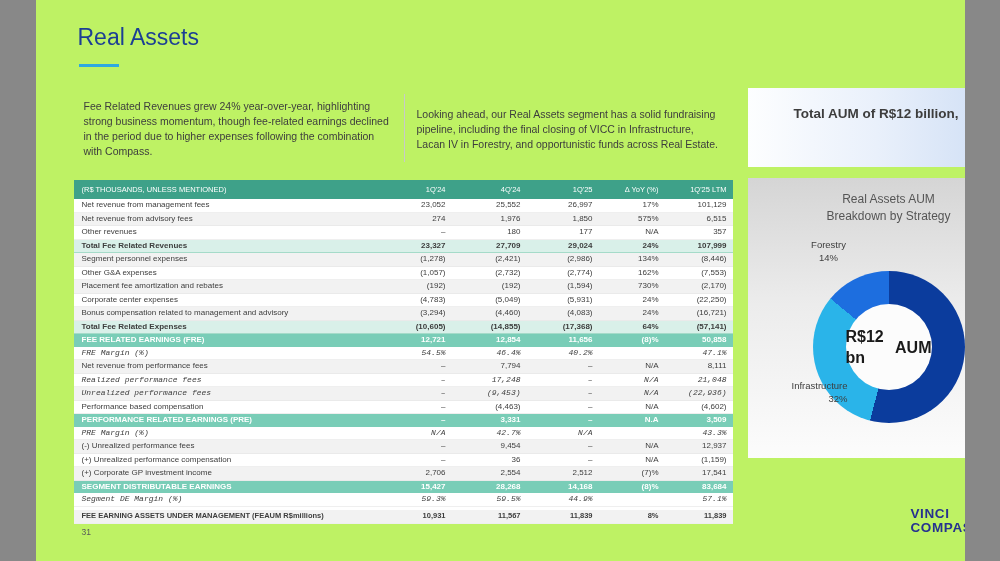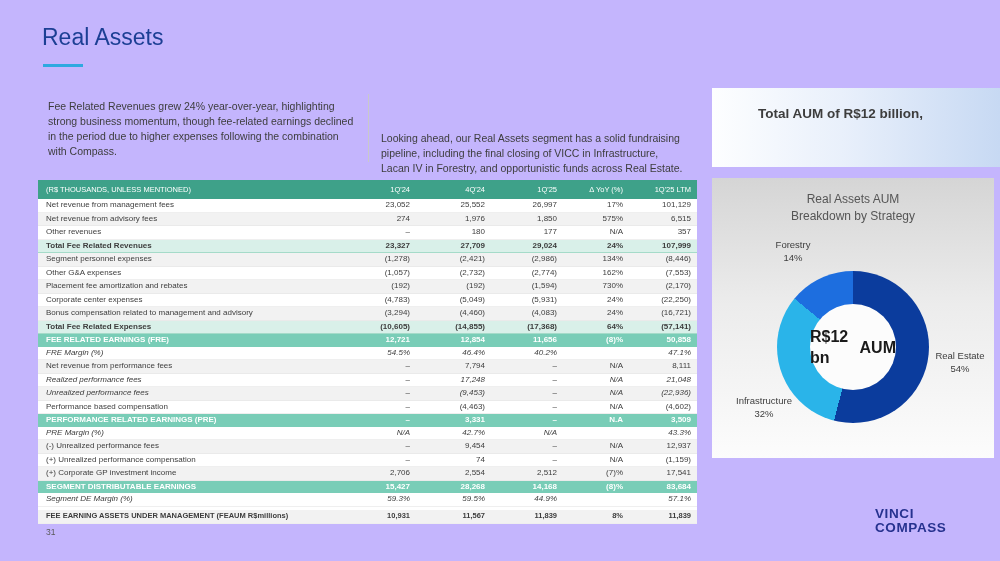--- a/index.html
+++ b/index.html
@@ -1,26 +1,26 @@
 <!DOCTYPE html>
 <html><head>
 <meta charset="utf-8">
 <style>
   * { margin:0; padding:0; box-sizing:border-box; }
   body { background:#888; font-family:"Liberation Sans", sans-serif; }
-  .slide { position:relative; width:1000px; height:561px; background:#c4b5fd; overflow:hidden; margin:0 auto; }
+  .slide { position:relative; width:929px; height:561px; background:#bef264; overflow:hidden; margin:0 auto; }
 
   
   .page-title { position:absolute; left:42px; top:24px; font-size:23px; color:#1c3f94; font-weight:400; }
   .title-underline { position:absolute; left:43px; top:64px; width:40px; height:3px; background:#2ea9e0; }
 
   
   .commentary-left { position:absolute; left:48px; top:99px; width:312px; font-size:10.5px; line-height:15px; color:#3d3d3d; }
   .commentary-divider { position:absolute; left:368px; top:94px; height:68px; width:0; border-left:1px solid #c9c9c9; }
-  .commentary-right { position:absolute; left:381px; top:107px; width:304px; font-size:10.5px; line-height:15px; color:#3d3d3d;margin-top:24px; }
+  .commentary-right { position:absolute; left:381px; top:107px; width:304px; font-size:10.5px; line-height:15px; color:#3d3d3d; }
 
   
   .aum-box { position:absolute; left:712px; top:88px; width:288px; height:79px;
              background:linear-gradient(90deg,#fdfeff 0%,#e9f0fb 45%,#c7d9f3 100%);
              padding:16px 0 0 46px; }
   .aum-box div { font-size:13.5px; font-weight:bold; color:#3d3d3d; line-height:19px; }
 
   
   .fin-table { position:absolute; left:38px; top:180px; }
   table { border-collapse:collapse; table-layout:fixed; width:659px; }
@@ -29,38 +29,38 @@
   thead th { background:#3ea189; color:#ffffff; font-size:7.5px; font-weight:normal;
              text-align:right; padding:5px 6px; }
   thead th:first-child { text-align:left; padding-left:8px; }
   td { font-size:8px; color:#3d3d3d; padding:2px 6px; text-align:right; line-height:8.5px;
        white-space:nowrap; overflow:hidden; }
   td.label-cell { text-align:left; padding-left:8px; }
   tr.row-normal td, tr.row-italic td { background:#ffffff; border-bottom:1px solid #efefef; }
   tr.row-shaded td, tr.row-italic-shaded td { background:#f2f2f2; border-bottom:1px solid #eaeaea; }
   tr.row-subtotal td { background:#d9f0e9; font-weight:bold; border-top:1px solid #0f766e; border-bottom:1px solid #a5dbc9; }
   tr.row-band td { background:#79cdb7; color:#ffffff; font-weight:bold; border-top:1px solid #4fb89c; }
-  tr.row-italic td, tr.row-italic-shaded td { font-style:italic; }
+  tr.row-italic td, tr.row-italic-shaded td { font-style:italic;font-family:Liberation Mono, monospace; }
   tr.row-caps td, tr.row-caps-shaded td { font-weight:bold; font-size:7.5px; border-bottom:1px solid #efefef; }
   tr.row-caps-shaded td { background:#f2f2f2; }
   tr.row-spacer td { height:4px; padding:0; background:#ffffff; border:none; }
 
   
   .chart-panel { position:absolute; left:712px; top:178px; width:282px; height:280px;
                  background:linear-gradient(180deg,#d5d5d5 0%,#ececec 45%,#fcfcfc 100%); }
   .chart-title { position:absolute; top:13px; left:0; width:100%; text-align:center;
                  font-size:12px; font-weight:normal; color:#555555; line-height:17px; }
   .donut { position:absolute; left:65px; top:93px; width:152px; height:152px; border-radius:50%; }
   .donut-hole { position:absolute; left:33px; top:33px; width:86px; height:86px; border-radius:50%;
                 background:#fcfcfc; display:flex; flex-direction:row; align-items:center; justify-content:center; }
   .donut-center { font-size:16px; font-weight:bold; color:#1a1a1a; line-height:21px; }
   .seg-label { position:absolute; text-align:center; font-size:9.5px; color:#3d3d3d; line-height:13px; }
   .seg-forestry { left:41px; top:60px; width:80px; }
   .seg-realestate { left:200px; top:171px; width:96px; }
-  .seg-infrastructure { left:4px; top:216px; width:96px; }
+  .seg-infrastructure { left:4px; top:201px; width:96px;text-align:right; }
 
   
   .page-number { position:absolute; left:46px; top:527px; font-size:8.5px; color:#595959; }
   .logo { position:absolute; left:875px; top:507px; color:#26328f; font-weight:800;
           font-size:13.5px; line-height:14px; letter-spacing:0.6px; }
 </style>
 </head>
 <body>
 
 <div class="slide">
@@ -245,21 +245,21 @@
             <td class="label-cell">(-) Unrealized performance fees</td>
             <td>–</td>
             <td>9,454</td>
             <td>–</td>
             <td>N/A</td>
             <td>12,937</td>
           </tr>
           <tr class="row-normal">
             <td class="label-cell">(+) Unrealized performance compensation</td>
             <td>–</td>
-            <td>74</td>
+            <td>36</td>
             <td>–</td>
             <td>N/A</td>
             <td>(1,159)</td>
           </tr>
           <tr class="row-shaded">
             <td class="label-cell">(+) Corporate GP investment income</td>
             <td>2,706</td>
             <td>2,554</td>
             <td>2,512</td>
             <td>(7)%</td>

